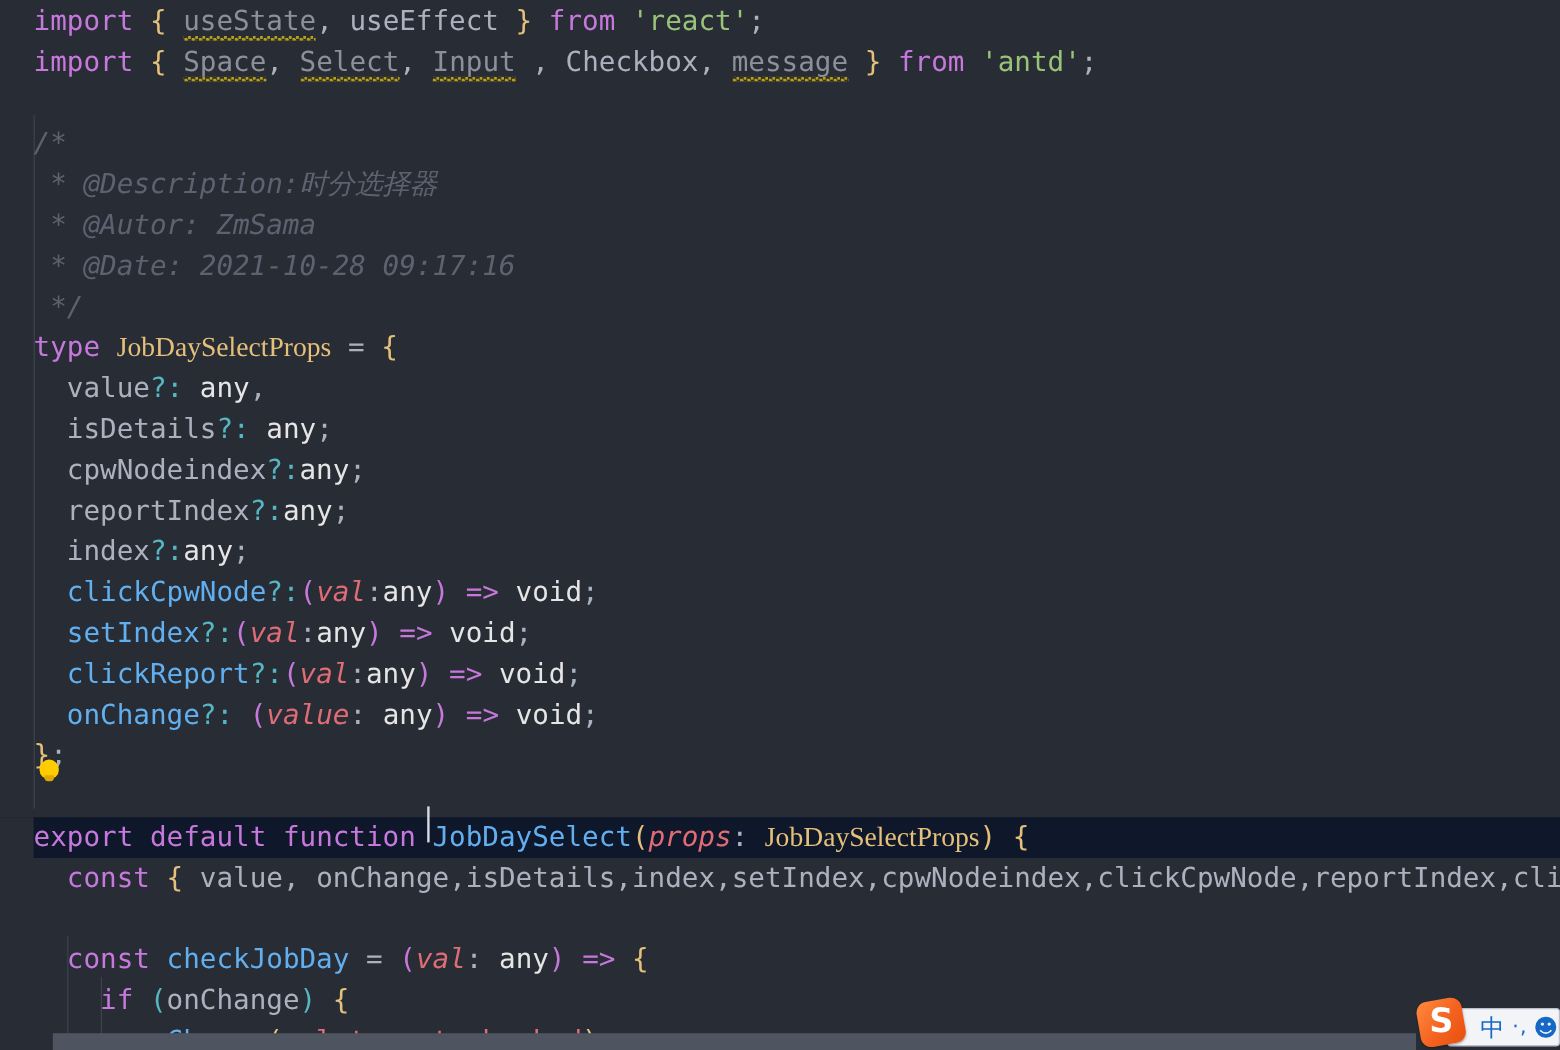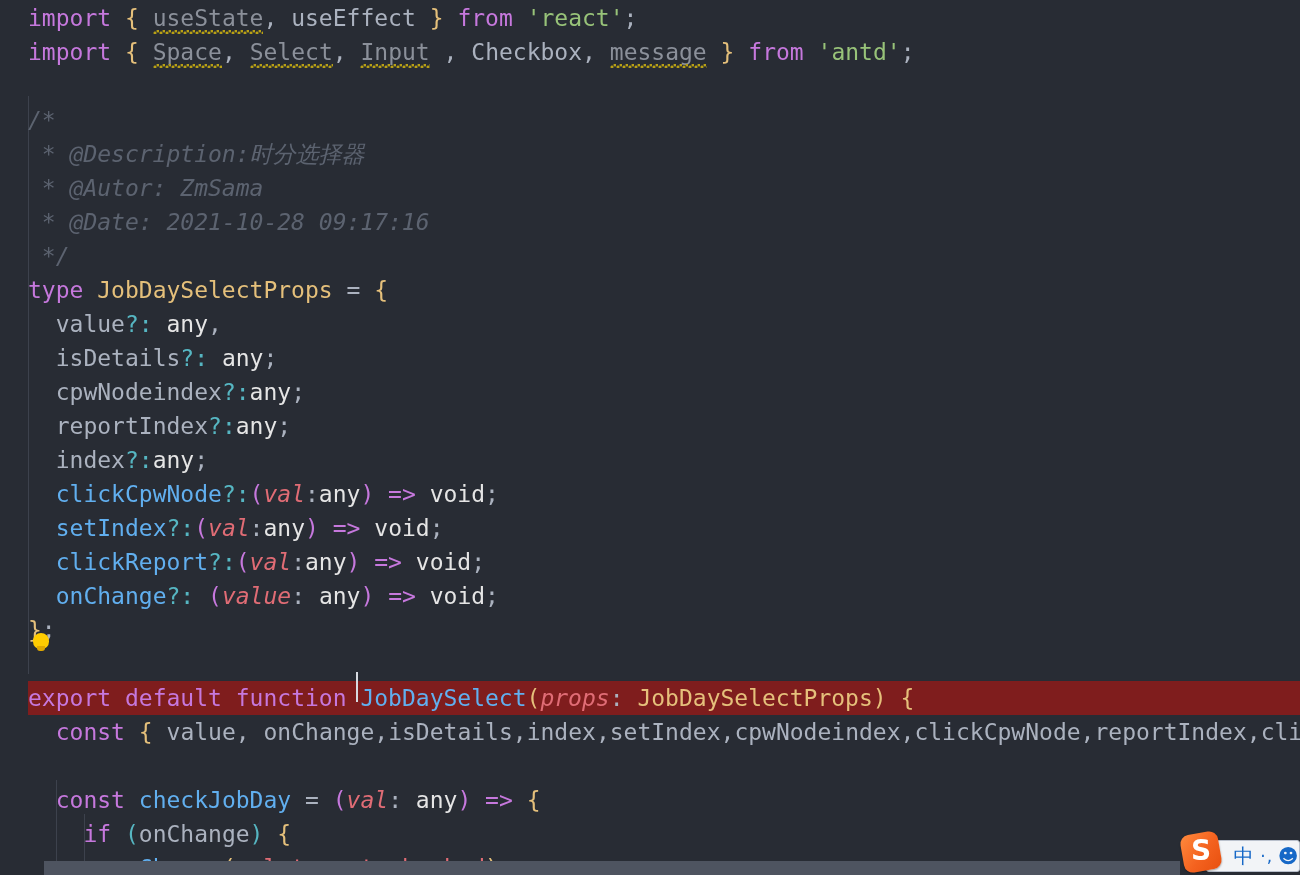--- a/index.html
+++ b/index.html
@@ -36,21 +36,21 @@
   .line {
     position: relative;
     height: 34px;
     line-height: 34px;
     padding-left: 28px;
     white-space: pre;
     box-sizing: border-box;
   }
 
   .line.active {
-    background: #7f1d1d;
+    background: #0f172a;
   }
   .line.active::before {
     content: "";
     position: absolute;
     left: 0; top: 0; bottom: 0;
     width: 28px;
     background: #282c34;
   }
 
   
@@ -61,21 +61,21 @@
     pointer-events: none;
   }
 
   
   .kw       { color: #c678dd; }   
   .brace-y  { color: #e5c07b; }
   .dim      { color: #8b909a; }   
   .plain    { color: #abb2bf; }
   .str      { color: #98c379; }   
   .cmt      { color: #5c6370; font-style: italic; }
-  .typename { color: #e5c07b; }   
+  .typename { color: #e5c07b; font-family: Liberation Serif, serif; }   
   .prop     { color: #abb2bf; }   
   .fnprop   { color: #61afef; }   
   .opt      { color: #56b6c2; }   
   .type-any { color: #e5e5e5; }   
   .param    { color: #e06c75; font-style: italic; }
   .arrow    { color: #c678dd; }
   .paren-m  { color: #c678dd; }
   .punct    { color: #abb2bf; }
   .semi     { color: #abb2bf; }
   .ident    { color: #abb2bf; }

